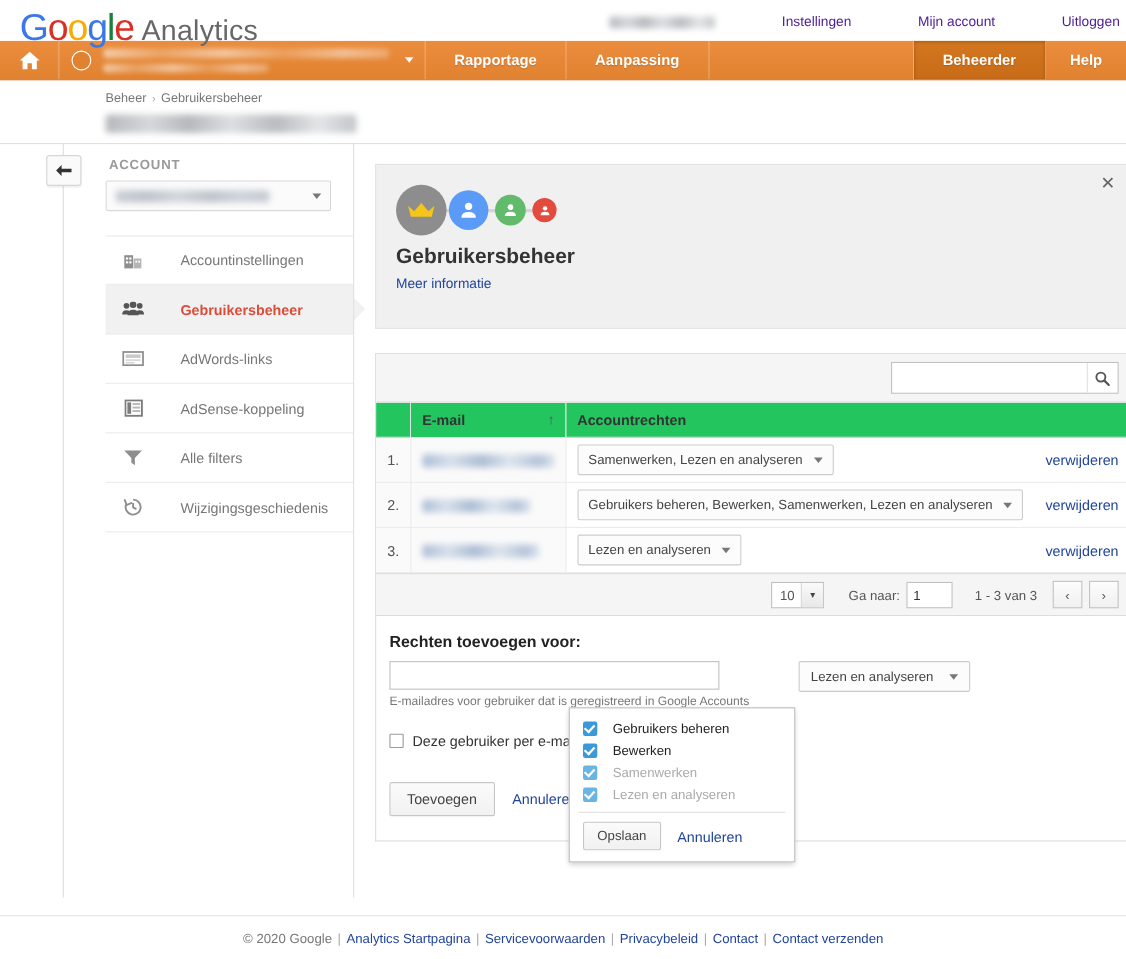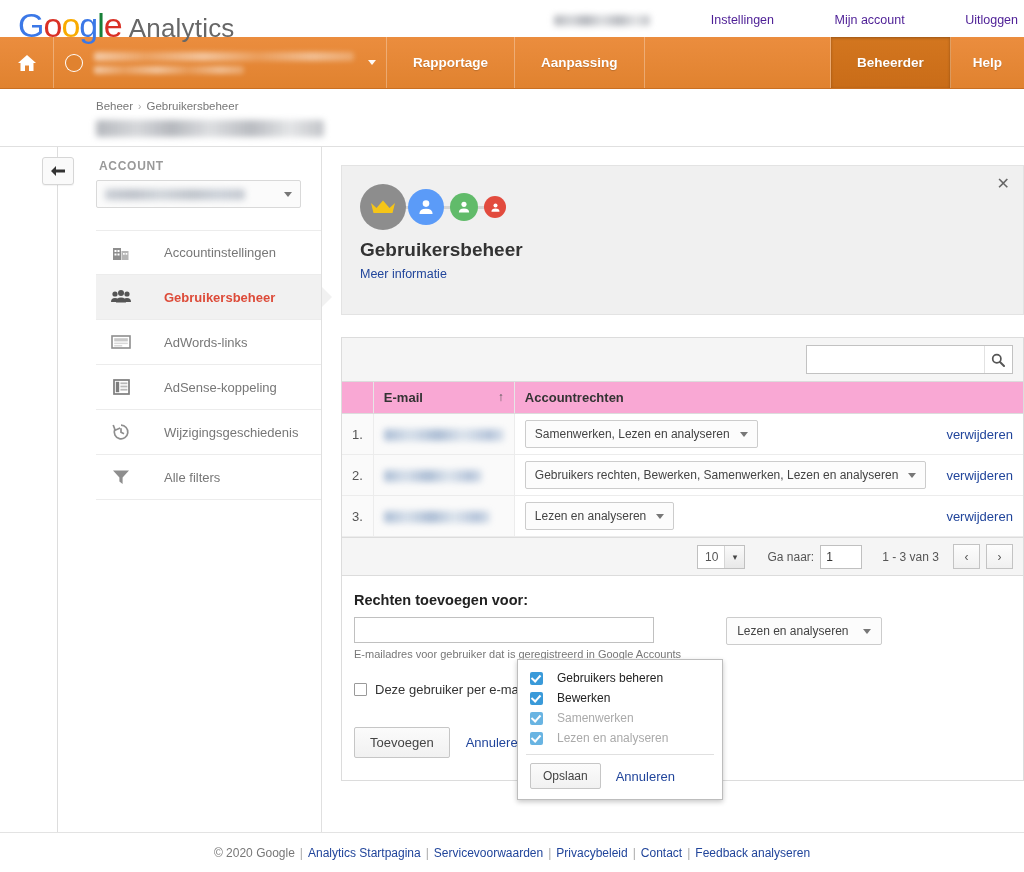--- a/index.html
+++ b/index.html
@@ -55,21 +55,21 @@
   .logo { position:absolute; left:18px; top:6px; font-size:34px; letter-spacing:-1px; }
   .logo .g1{color:#3b78e7;} .logo .o1{color:#d93025;} .logo .o2{color:#f9ab00;}
   .logo .g2{color:#3b78e7;} .logo .l{color:#188038;} .logo .e{color:#d93025;}
   .logo-word { color:#676767; font-size:26px; margin-left:7px; letter-spacing:.2px; }
   .topright { position:absolute; right:6px; top:13px; font-size:12.5px; }
   .topright a { color:#4c1d95; text-decoration:none; margin-left:13px;padding-left:44px; }
   .topright .masked { width:96px; height:11px; }
 
   
   .navbar {
-    height:52px; display:flex; align-items:stretch;
+    height:36px; display:flex; align-items:stretch;
     background:linear-gradient(to bottom,#eb8d3e 0%,#e0822f 100%);
     border-bottom:1px solid #c96f22;
   }
   .nav-icon {
     width:54px; display:flex; align-items:center; justify-content:center;
     border-right:1px solid rgba(255,255,255,.30);
     cursor:pointer;
   }
   .nav-acct {
     flex:0 0 333px; display:flex; align-items:center;
@@ -185,21 +185,21 @@
     flex:1; border:none; outline:none; height:100%; padding:0 6px; font-size:12.5px;
     font-family:"Liberation Sans", sans-serif; background:transparent;
   }
   .search-btn {
     width:28px; height:100%; border-left:1px solid #e2e2e2;
     display:flex; align-items:center; justify-content:center; cursor:pointer;
   }
 
   table.users { width:100%; border-collapse:collapse; }
   table.users th {
-    background:#f9a8d4; font-size:13px; color:#333; text-align:left;
+    background:#22c55e; font-size:13px; color:#333; text-align:left;
     padding:8px 10px; border-bottom:1px solid #dcdcdc; font-weight:bold;
   }
   table.users th.idx { width:28px; border-right:1px solid #e6e6e6; }
   table.users th.email { width:155px; border-right:1px solid #e6e6e6; position:relative; }
   table.users th .sortarrow { position:absolute; right:10px; top:8px; color:#555; font-size:12px; }
   table.users td { border-bottom:1px solid #ececec; padding:6px 10px; vertical-align:middle; height:39px; }
   table.users td.idx { background:#fafafa; color:#555; text-align:left; border-right:1px solid #ececec; width:28px; }
   table.users td.email { background:#fafafa; border-right:1px solid #ececec; width:155px; }
   table.users td.email .masked { height:12px; }
   table.users td.perm { position:relative; }
@@ -433,36 +433,36 @@
             <rect x="7.4" y="3.4" width="7" height="1.8" fill="#b9b9b9"></rect>
             <rect x="7.4" y="6.6" width="7" height="1.8" fill="#b9b9b9"></rect>
             <rect x="7.4" y="9.8" width="7" height="1.8" fill="#b9b9b9"></rect>
           </svg>
         </span>
         <span class="lbl">AdSense-koppeling</span>
       </div>
 
       <div class="navitem">
         <span class="ico">
+          <svg width="18" height="16" viewBox="0 0 18 16">
+            <path d="M1 1.5 L17 1.5 L10.6 8.4 L10.6 15 L7.4 12.6 L7.4 8.4 Z" fill="#8e8e8e"></path>
+          </svg>
+        </span>
+        <span class="lbl">Alle filters</span>
+      </div>
+
+      <div class="navitem">
+        <span class="ico">
           <svg width="18" height="18" viewBox="0 0 18 18">
             <path d="M9 2.2 a6.8 6.8 0 1 1 -6.3 4.3" fill="none" stroke="#8e8e8e" stroke-width="1.7"></path>
             <path d="M1.2 2 L3.2 7.2 L8.2 5" fill="none" stroke="#8e8e8e" stroke-width="1.7"></path>
             <path d="M9 5.2 L9 9.3 L12 10.8" fill="none" stroke="#8e8e8e" stroke-width="1.7"></path>
           </svg>
         </span>
         <span class="lbl">Wijzigingsgeschiedenis</span>
-      </div>
-
-      <div class="navitem">
-        <span class="ico">
-          <svg width="18" height="16" viewBox="0 0 18 16">
-            <path d="M1 1.5 L17 1.5 L10.6 8.4 L10.6 15 L7.4 12.6 L7.4 8.4 Z" fill="#8e8e8e"></path>
-          </svg>
-        </span>
-        <span class="lbl">Alle filters</span>
       </div>
     </div>
   </div>
 
   <div class="main">
     <div class="main-divider"></div>
 
     <div class="promo">
       <div class="promo-close">✕</div>
       <div class="avatars">
@@ -537,21 +537,21 @@
             </td>
           </tr>
 
           <tr>
             <td class="idx">2.</td>
             <td class="email">
               <span class="masked blue" style="width:98px;"></span>
             </td>
             <td class="perm">
               <span class="permsel">
-                <span class="txt">Gebruikers rechten, Bewerken, Samenwerken, Lezen en analyseren</span>
+                <span class="txt">Gebruikers beheren, Bewerken, Samenwerken, Lezen en analyseren</span>
                 <span class="ar"></span>
               </span>
             </td>
             <td class="del">
               <a href="#">verwijderen</a>
             </td>
           </tr>
 
           <tr>
             <td class="idx">3.</td>
@@ -641,14 +641,14 @@
   <span>© 2020 Google</span>
   <span class="pipe">|</span>
   <a href="#">Analytics Startpagina</a>
   <span class="pipe">|</span>
   <a href="#">Servicevoorwaarden</a>
   <span class="pipe">|</span>
   <a href="#">Privacybeleid</a>
   <span class="pipe">|</span>
   <a href="#">Contact</a>
   <span class="pipe">|</span>
-  <a href="#">Feedback analyseren</a>
+  <a href="#">Contact verzenden</a>
 </div>
 
 </body></html>

